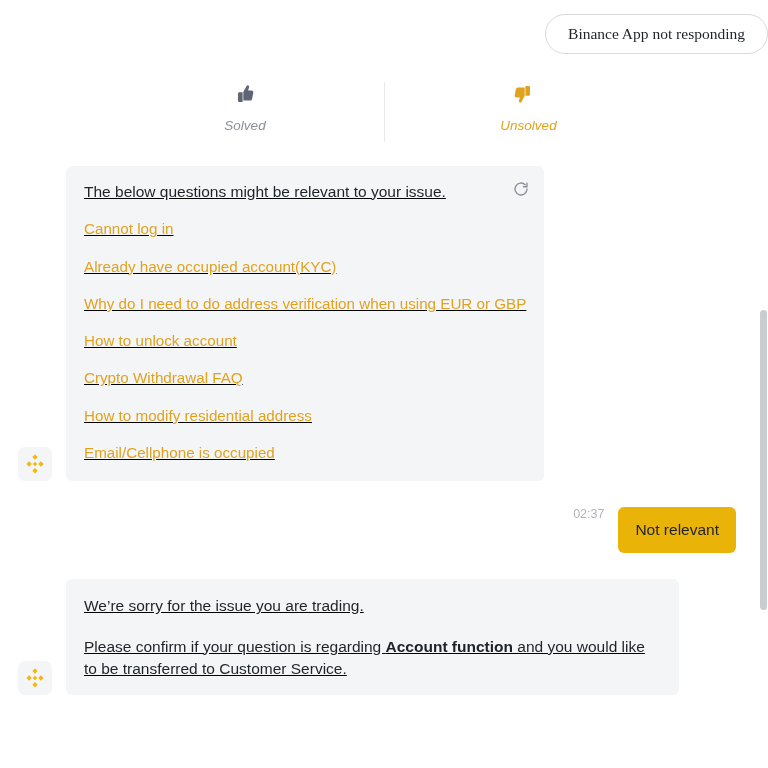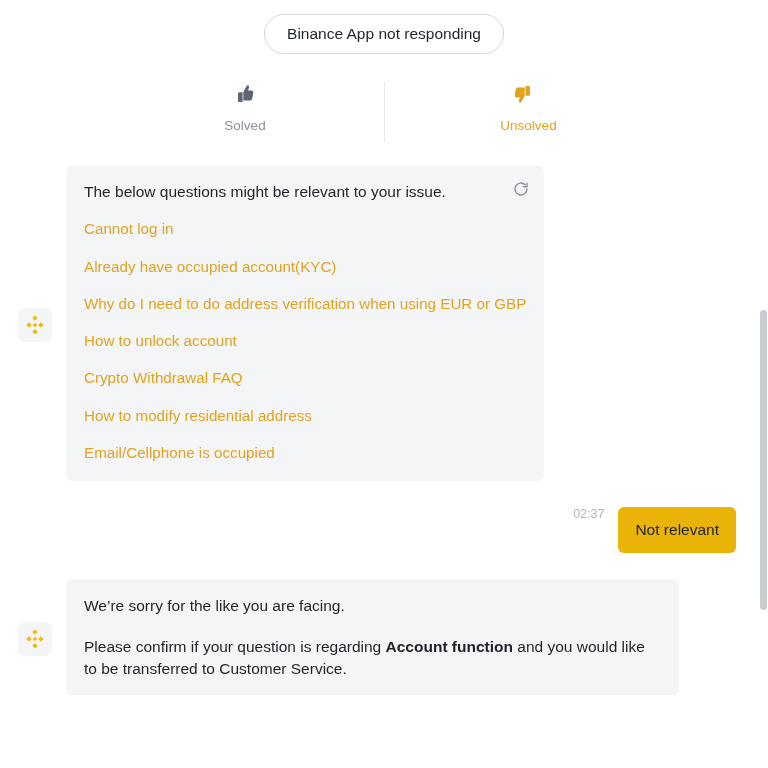--- a/index.html
+++ b/index.html
@@ -13,40 +13,42 @@
   .screen {
     position: relative;
     width: 768px; height: 768px;
     background: #ffffff;
   }
 
   
   .user-chip-row {
     padding: 14px 0 0 0;
     display: flex;
-    justify-content: center;
+    justify-content: flex-end;
+    font-family: Liberation Serif, serif;
   }
   .user-chip {
     border: 1px solid #d9d9d9;
     border-radius: 22px;
     background: #ffffff;
     padding: 11px 22px;
     font-size: 15.5px;
     color: #1e2329;
     line-height: 1;
     white-space: nowrap;
   }
 
   
   .feedback-row {
     margin-top: 26px;
     display: flex;
     align-items: stretch;
     justify-content: center;
     height: 64px;
+    font-style: italic;
   }
   .feedback-col {
     width: 205px;
     display: flex;
     flex-direction: column;
     align-items: center;
     justify-content: flex-start;
     cursor: pointer;
   }
   .feedback-divider {
@@ -64,22 +66,23 @@
   .fb-label.solved { color: #8a9099; }
   .fb-label.unsolved { color: #e3a21a; padding-left: 11px; }
 
   
   .chat-area {
     position: relative;
     margin-top: 22px;
   }
   .msg-row {
     display: flex;
-    align-items: center;
+    align-items: flex-end;
     padding: 0 20px 0 18px;
+    text-decoration: underline;
   }
   .avatar {
     width: 34px; height: 34px;
     border-radius: 7px;
     background: #f4f5f7;
     flex: 0 0 34px;
     display: flex; align-items: center; justify-content: center;
     margin-top: 4px;
   }
   .avatar svg { display: block; }
@@ -257,21 +260,21 @@
           <g fill="#f0b90b">
             <rect x="8.1" y="1.2" width="3.8" height="3.8" transform="rotate(45 10 3.1)"></rect>
             <rect x="2.2" y="8.1" width="3.8" height="3.8" transform="rotate(45 4.1 10)"></rect>
             <rect x="14.0" y="8.1" width="3.8" height="3.8" transform="rotate(45 15.9 10)"></rect>
             <rect x="8.1" y="14.9" width="3.8" height="3.8" transform="rotate(45 10 16.8)"></rect>
             <rect x="8.4" y="8.4" width="3.2" height="3.2" transform="rotate(45 10 10)"></rect>
           </g>
         </svg>
       </div>
       <div class="bubble-2">
-        <p class="p-line">We’re sorry for the like you are facing.</p>
+        <p class="p-line">We’re sorry for the issue you are trading.</p>
         <p class="p-line"><span>Please confirm if your question is regarding </span><b>Account function</b><span> and you would like to be transferred to Customer Service.</span></p>
       </div>
     </div>
 
   </div>
 
   <div class="scrollbar-track">
     <div class="scrollbar-thumb"></div>
   </div>
 

